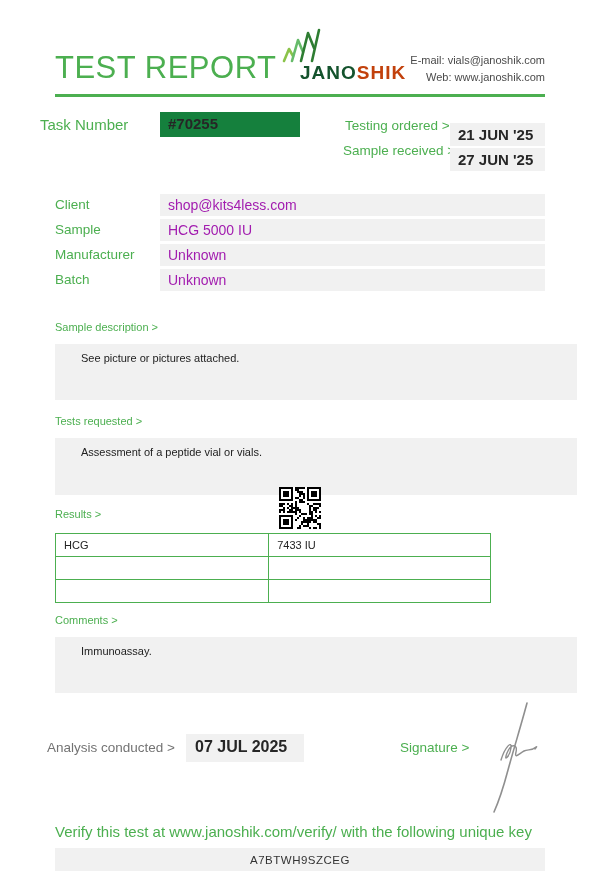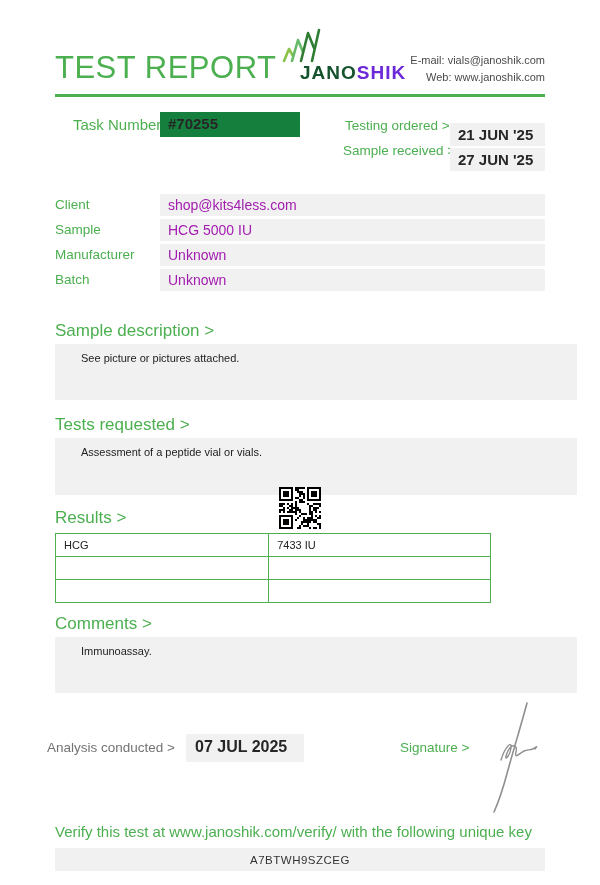--- a/index.html
+++ b/index.html
@@ -9,33 +9,33 @@
     background:#ffffff;
     font-family:"Liberation Sans", sans-serif;
     overflow:hidden;
   }
   
   .title{position:absolute;left:55px;top:50px;font-size:31px;font-weight:300;color:#4CAF50;letter-spacing:0.5px;}
   .logo{position:absolute;left:252px;top:28px;width:100px;text-align:center;}
   .logo-icon{display:block;margin:0 auto;}
   .logo-text{font-size:19px;font-weight:700;letter-spacing:1px;margin-top:-2px;}
   .logo-text .p1{color:#14532d;margin-left:48px;}
-  .logo-text .p2{color:#6d28d9;}
+  .logo-text .p2{color:#c2410c;}
   .contact{position:absolute;right:55px;top:52px;text-align:right;font-size:11px;color:#4a4a4a;line-height:1.55;}
   .divider{position:absolute;left:55px;right:55px;top:94px;height:3px;background:#4CAF50;}
   
-  .task-label{position:absolute;left:73px;top:116px;font-size:15px;color:#4CAF50;}
+  .task-label{position:absolute;left:40px;top:116px;font-size:15px;color:#4CAF50;}
   .task-value{position:absolute;left:160px;top:112px;width:124px;height:19px;background:#15803d;padding:3px 8px;font-size:15px;font-weight:700;color:#262626;}
   .date-label{position:absolute;font-size:13.5px;color:#4CAF50;}
   .date-value{position:absolute;left:450px;width:79px;height:17px;background:#f1f1f1;padding:3px 8px;font-size:15px;font-weight:700;color:#262626;margin-top:9px;}
   
   .info-label{position:absolute;left:55px;font-size:13.5px;color:#4CAF50;}
   .info-value{position:absolute;left:160px;width:369px;height:16px;background:#f1f1f1;padding:3px 8px;font-size:14px;font-weight:500;color:#a21caf;}
   
-  .sec-heading{position:absolute;left:55px;font-size:17px;color:#4CAF50;}
+  .sec-heading{position:absolute;left:55px;font-size:11px;color:#4CAF50;}
   .gray-box{position:absolute;left:55px;width:470px;background:#f1f1f1;padding:8px 26px;font-size:11px;color:#222222;}
   
   .results-table{position:absolute;left:55px;top:533px;width:436px;border-collapse:collapse;}
   .results-table td{border:1.5px solid #4CAF50;height:20px;font-size:11px;color:#222222;padding:1px 8px;}
   .results-table td.c1{width:49%;}
   .qr{position:absolute;left:279px;top:487px;width:42px;height:42px;}
   
   .analysis-label{position:absolute;left:47px;top:740px;font-size:13.5px;color:#737373;}
   .analysis-value{position:absolute;left:186px;top:734px;width:100px;height:20px;background:#f1f1f1;padding:4px 9px;font-size:16px;font-weight:700;color:#262626;}
   .signature-label{position:absolute;left:400px;top:740px;font-size:13.5px;color:#4CAF50;}

